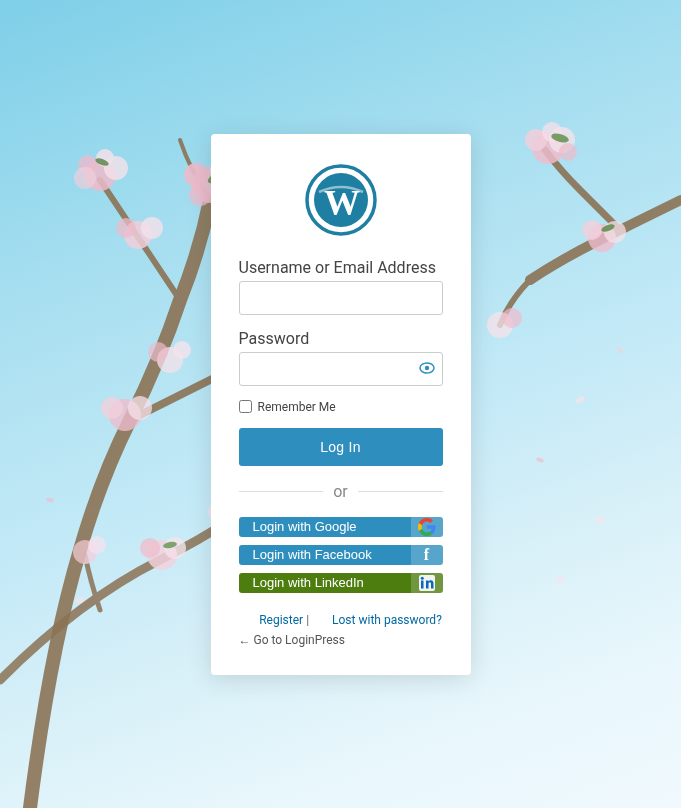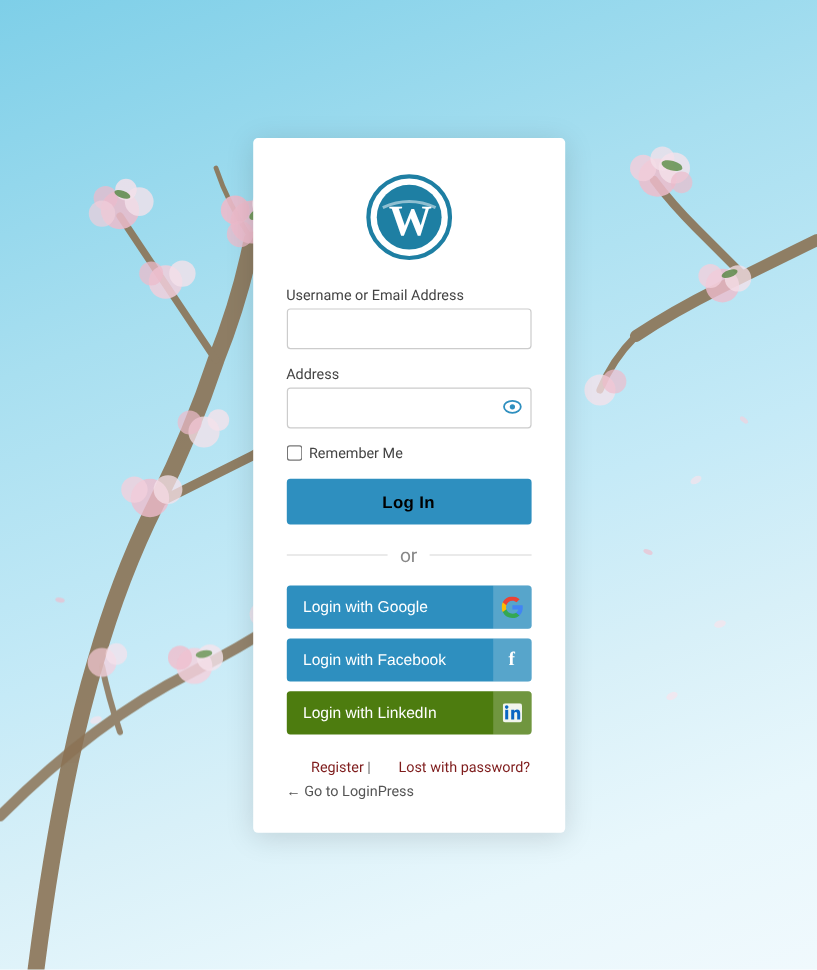--- a/index.html
+++ b/index.html
@@ -34,21 +34,21 @@
       margin-bottom: 22px;
     }
 
     .wp-logo {
       width: 72px;
       height: 72px;
     }
 
     
     .field-label {
-      font-size: 12px;
+      font-size: 16px;
       color: #444;
       margin-bottom: 4px;
       display: block;
     }
 
     .field-group {
       margin-bottom: 14px;
     }
 
     .input-wrapper {
@@ -98,25 +98,25 @@
       font-size: 12px;
       color: #444;
       cursor: pointer;
     }
 
     
     .login-btn {
       width: 100%;
       height: 38px;
       background: #2e8fbf;
-      color: #000000;
+      color: #ffffff;
       border: none;
       border-radius: 3px;
       font-size: 14px;
-      font-weight: 700;
+      font-weight: 400;
       cursor: pointer;
       letter-spacing: 0.3px;
     }
 
     
     .or-divider {
       display: flex;
       align-items: center;
       margin: 16px 0;
       gap: 10px;
@@ -129,21 +129,21 @@
     }
 
     .or-text {
       font-size: 16px;
       color: #888;
     }
 
     
     .social-btn {
       width: 100%;
-      height: 36px;
+      height: 20px;
       border: none;
       border-radius: 3px;
       display: flex;
       align-items: center;
       justify-content: space-between;
       padding: 0 0 0 14px;
       cursor: pointer;
       margin-bottom: 8px;
       font-size: 13px;
       font-weight: 500;
@@ -185,21 +185,21 @@
 
     
     .footer-links {
       margin-top: 20px;
       text-align: center;
       font-size: 12px;
       color: #666;
     }
 
     .footer-links a {
-      color: #7f1d1d;
+      color: #0369a1;
       text-decoration: none;
       padding-left: 20px;
     }
 
     .go-back {
       margin-top: 6px;
       text-align: left;
       font-size: 12px;
       color: #666;
     }
@@ -333,21 +333,21 @@
   
   <div class="field-group">
     <label class="field-label">Username or Email Address</label>
     <div class="input-wrapper">
       <input type="text" class="text-input" autocomplete="username" style="">
     </div>
   </div>
 
   
   <div class="field-group">
-    <label class="field-label">Address</label>
+    <label class="field-label">Password</label>
     <div class="input-wrapper">
       <input type="password" class="text-input" autocomplete="current-password" style="">
       <button class="eye-toggle" title="Show/Hide password">
         
         <svg width="16" height="12" viewBox="0 0 16 12" xmlns="http://www.w3.org/2000/svg">
           <ellipse cx="8" cy="6" rx="7" ry="5" stroke="#2e8fbf" stroke-width="1.5" fill="none"></ellipse>
           <circle cx="8" cy="6" r="2.2" fill="#2e8fbf"></circle>
         </svg>
       </button>
     </div>

